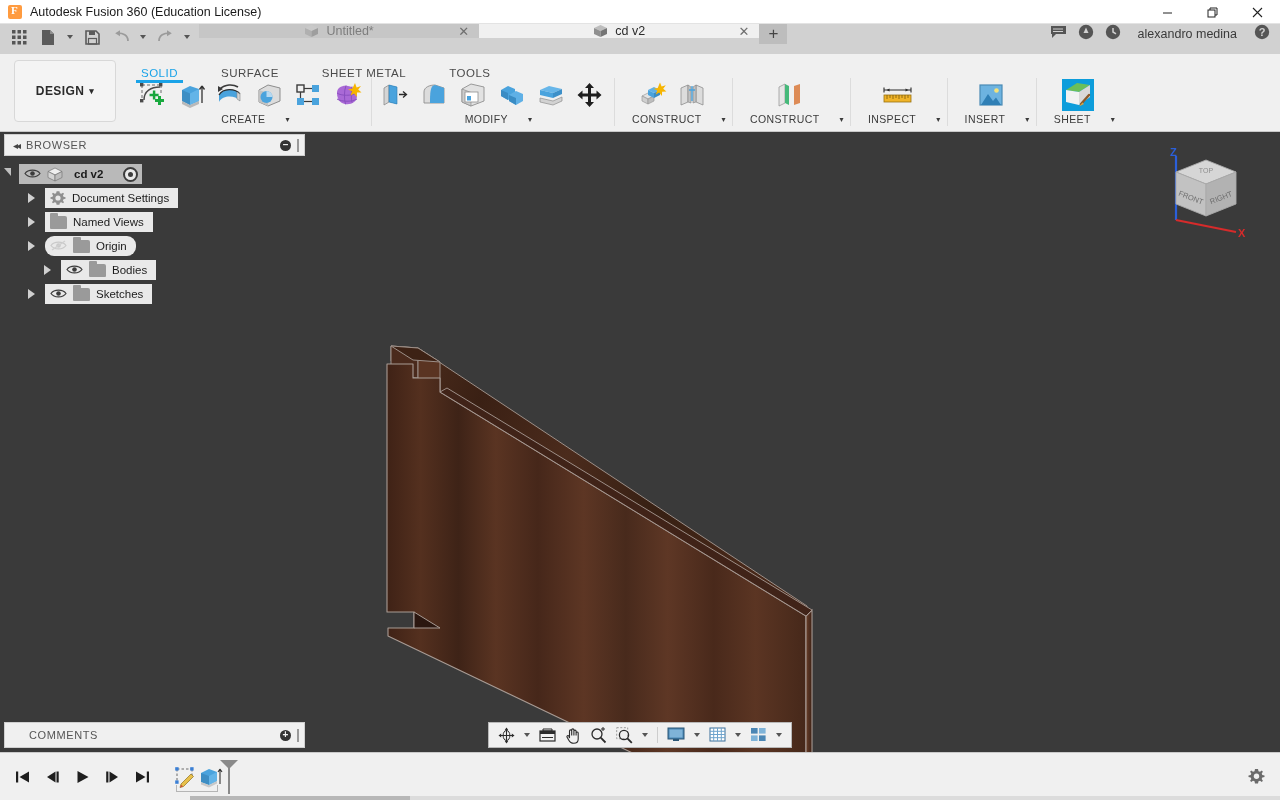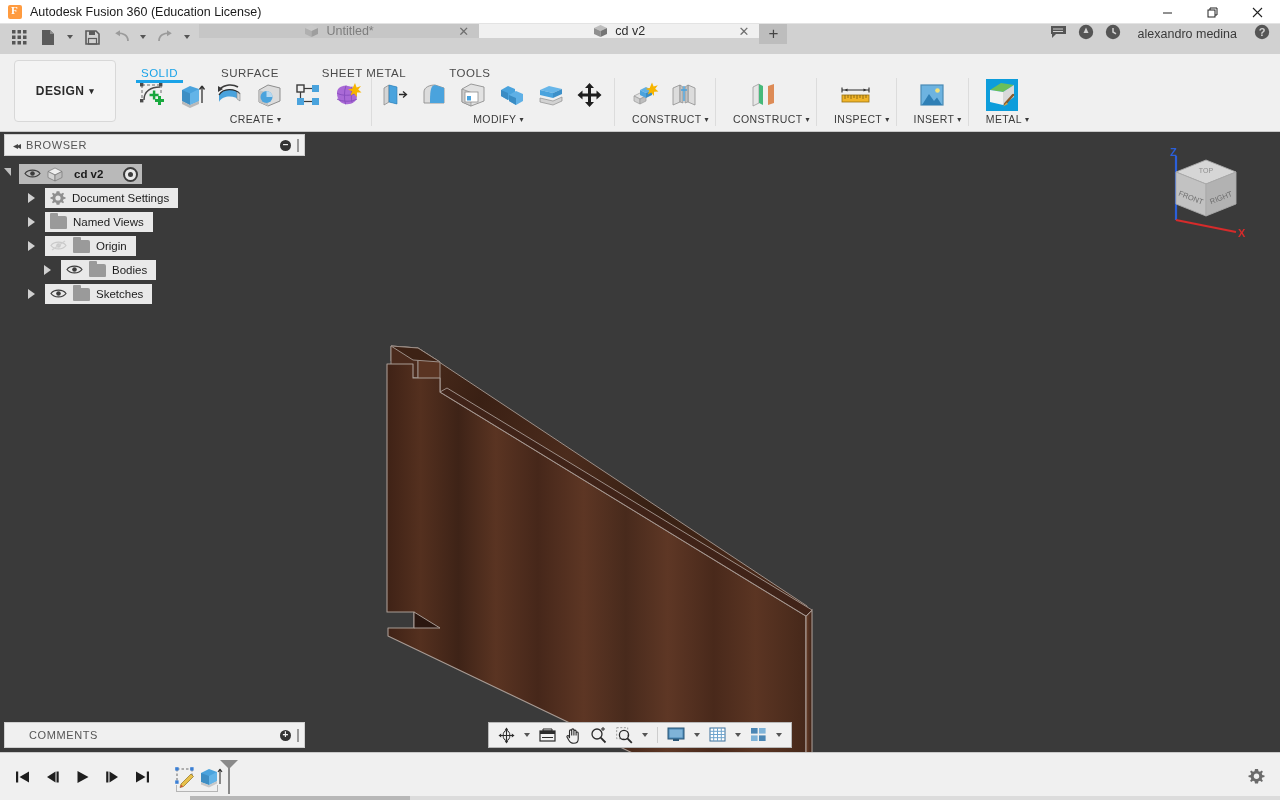--- a/index.html
+++ b/index.html
@@ -63,21 +63,21 @@
   .rtab.sel::after { content:""; position:absolute; left:8px; right:8px; bottom:0;
                      height:3px; background:#1aa3e8; }
   #panels { position:absolute; left:128px; top:22px; right:0; bottom:0; display:flex;
             align-items:flex-start; }
   .panel { display:flex; flex-direction:column; align-items:center; height:54px;
            position:relative; padding:0 6px; }
   .panel + .panel::before { content:""; position:absolute; left:0; top:2px; bottom:4px;
                             width:1px; background:#dcdcdc; }
   .panel-icons { display:flex; align-items:center; gap:3px; height:38px; }
   .panel-label { font-size:10.5px; color:#3b3b3b; letter-spacing:.4px; display:flex;
-                 align-items:center; gap:3px; margin-top:-1px;padding-left:12px; }
+                 align-items:center; gap:20px; margin-top:-1px;padding-left:12px; }
   .tool { width:36px; height:36px; display:flex; align-items:center; justify-content:center;
           border-radius:2px; position:relative; }
 
   
   #body { position:absolute; top:132px; left:0; right:0; bottom:48px; }
   #canvas { position:absolute; inset:0; background:#3a3a3a; overflow:hidden; }
 
   
   #browser { position:absolute; left:0; top:0; width:305px; z-index:5; }
   #browser-head { height:22px; margin:2px 0 0 4px; background:#f0f0f0;
@@ -516,21 +516,21 @@
             <rect x="1" y="1" width="32" height="32" fill="#0d9ddb"></rect>
             <path d="M5 12 L16 5 L29 7 L18 14 Z" fill="#6bbf59"></path>
             <path d="M5 12 L18 14 V27 L5 24 Z" fill="#f2f2f2"></path>
             <path d="M18 14 L29 7 V19 L18 27 Z" fill="#d9d9d9"></path>
             <path d="M20 26 L28 17" stroke="#8a5a2b" stroke-width="2.4" stroke-linecap="round"></path>
             <path d="M18 28.5 L21.5 24.5 L23 26 Z" fill="#d9a441"></path>
           </svg>
         </div>
       </div>
       <div class="panel-label">
-        <span>METAL</span>
+        <span>SHEET</span>
         <span style="font-size:8px;">▾</span>
       </div>
     </div>
 
   </div>
 </div>
 
 <div id="body">
   <div id="canvas">
     <svg width="1280" height="620" viewBox="0 0 1280 620" style="position:absolute;left:0;top:0;">
@@ -630,21 +630,21 @@
         <div class="trow" style="padding-left:28px;">
           <span class="arrow-closed"></span>
           <span class="chip" style="margin-left:10px;">
             <span class="folder"></span>
             <span class="node-label">Named Views</span>
           </span>
         </div>
 
         <div class="trow" style="padding-left:28px;">
           <span class="arrow-closed"></span>
-          <span class="chip" style="margin-left:10px;">
+          <span class="chip" style="margin-left:10px;border-radius:9px;">
             <span class="eye">
               <svg width="17" height="11" viewBox="0 0 17 11">
                 <path d="M1 5.5 C4 1 13 1 16 5.5 C13 10 4 10 1 5.5 Z" fill="none" stroke="#c9c9c9" stroke-width="1.2"></path>
                 <circle cx="8.5" cy="5.5" r="2.3" fill="#c9c9c9"></circle>
                 <line x1="2" y1="10" x2="15" y2="1" stroke="#cfcfcf" stroke-width="1.4"></line>
               </svg>
             </span>
             <span class="folder"></span>
             <span class="node-label">Origin</span>
           </span>

